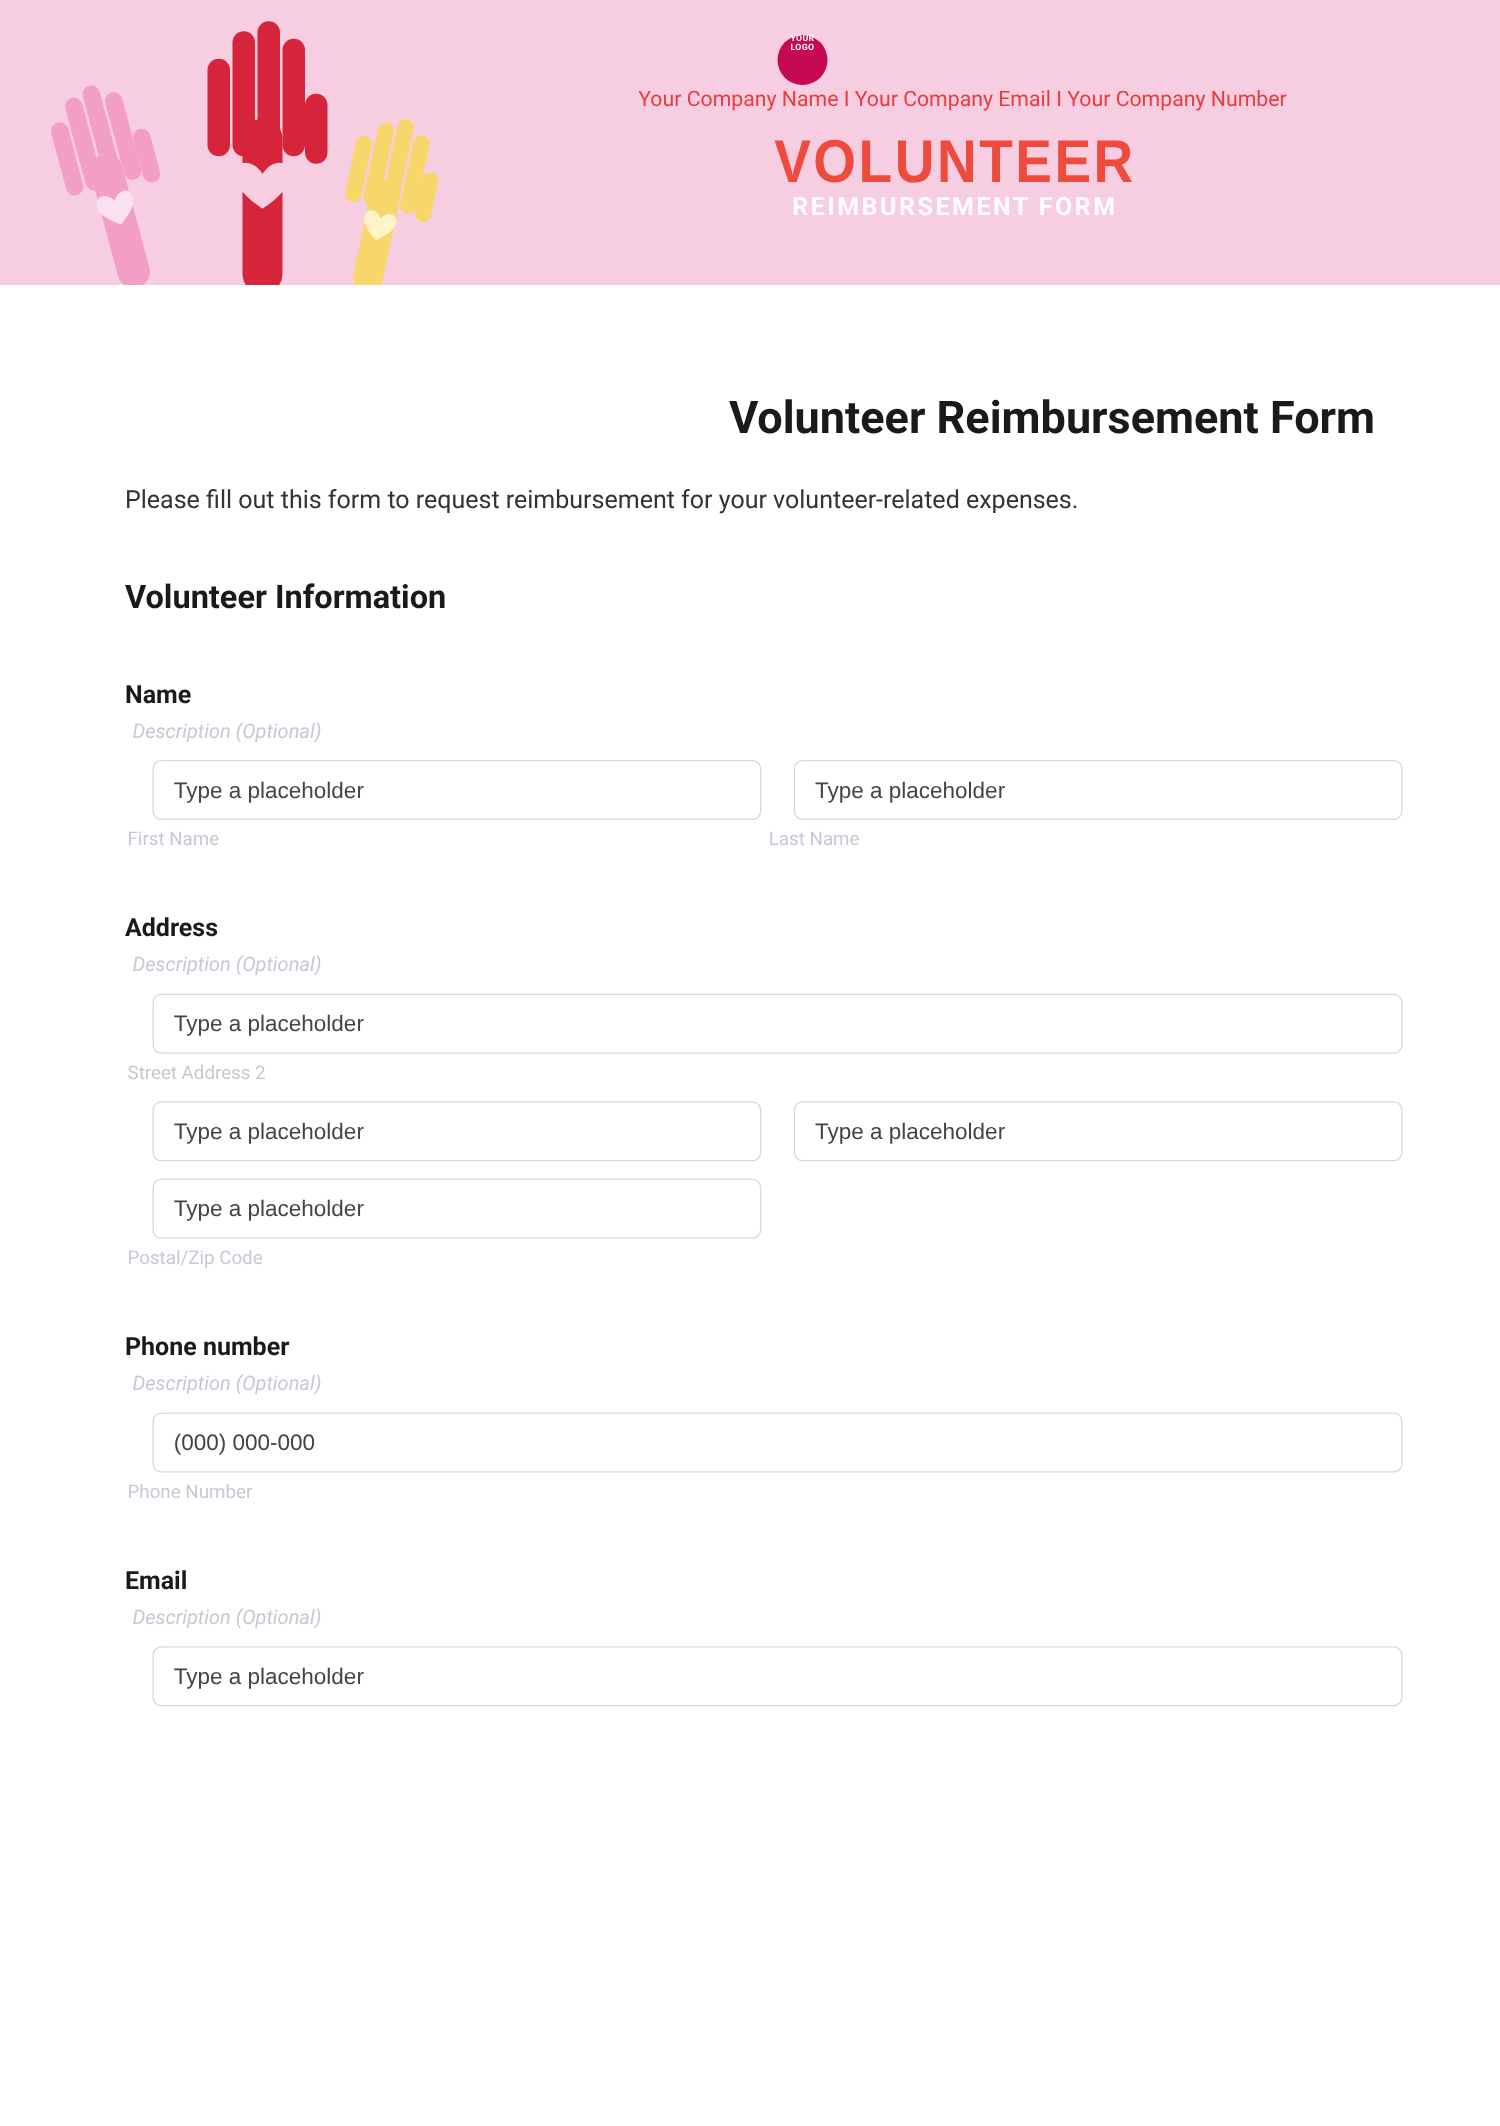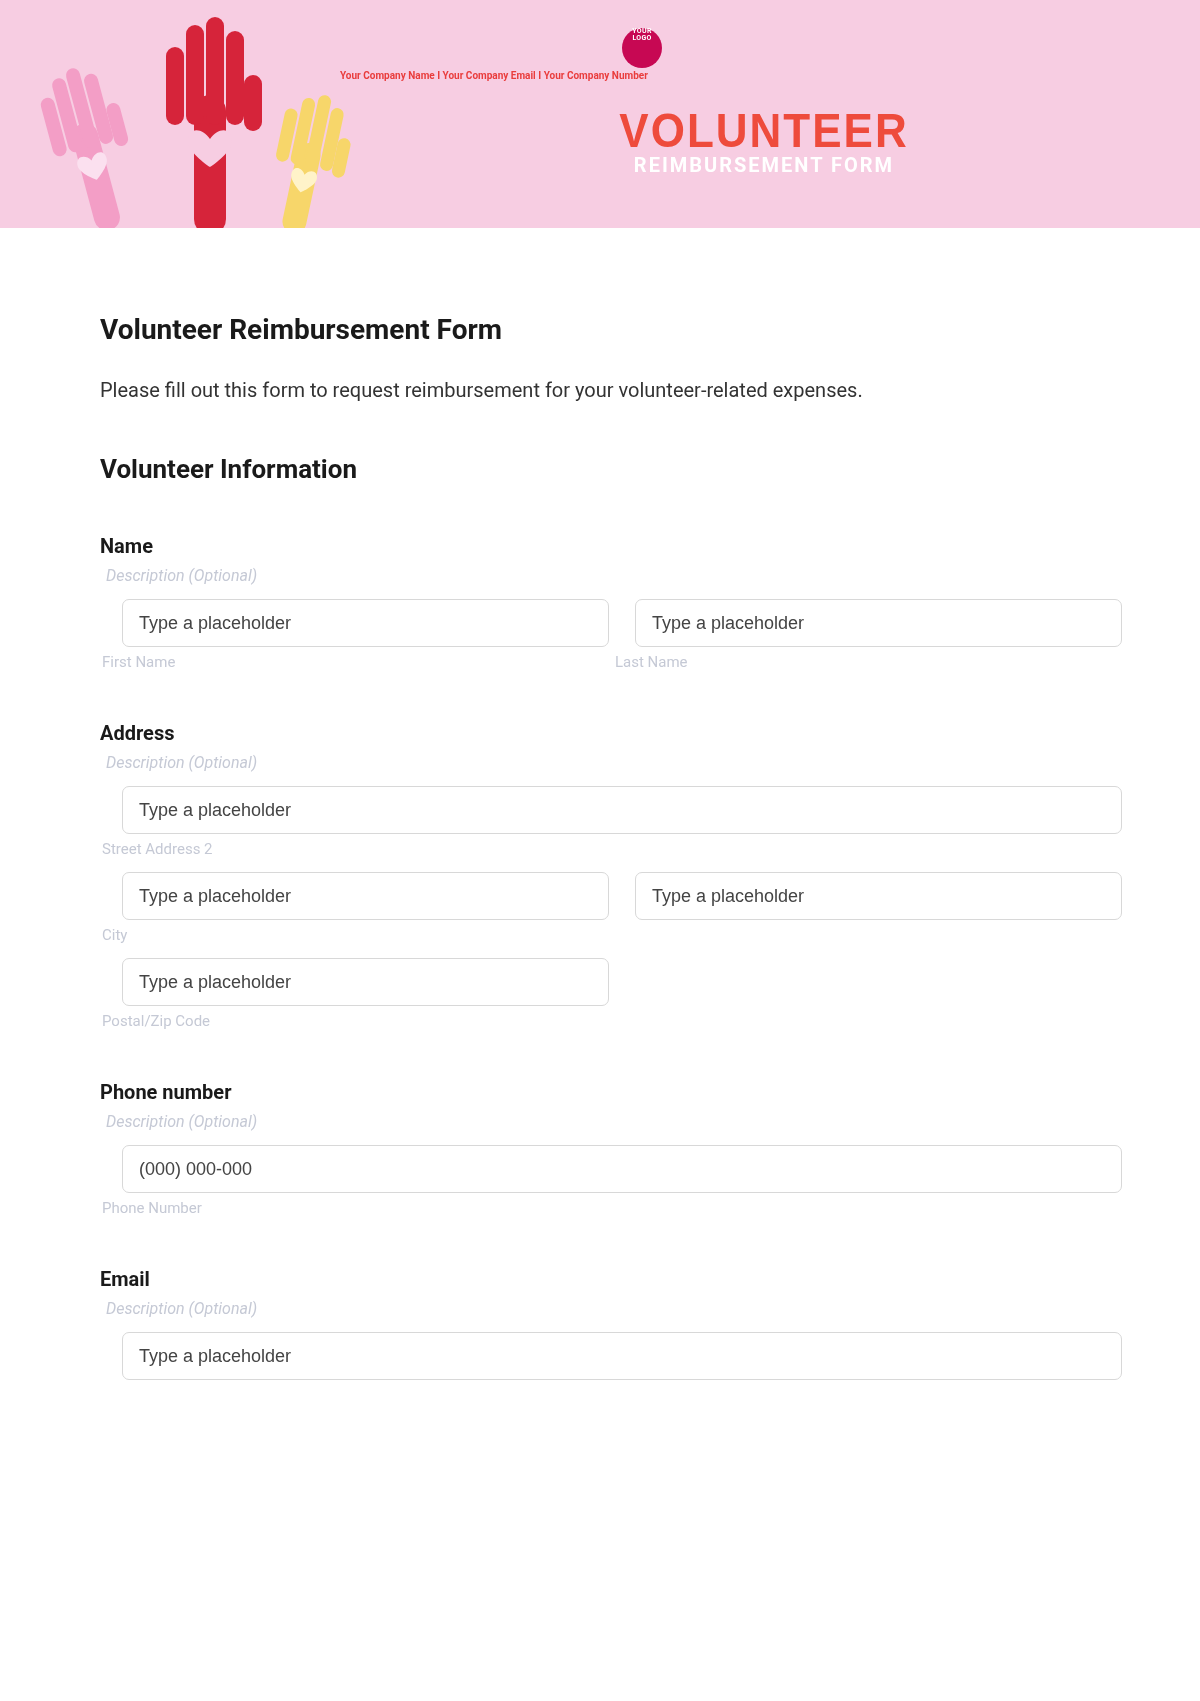--- a/index.html
+++ b/index.html
@@ -6,28 +6,28 @@
 body { font-family: -apple-system, BlinkMacSystemFont, 'Segoe UI', Roboto, sans-serif; width: 1200px; background: #fff; color: #1a1a1a; }
 
 .banner { position: relative; height: 228px; background: #f7cde2; overflow: hidden; }
 
 .hand { position: absolute; bottom: -5px; }
 .hand svg { display: block; }
 
 .logo-circle { position: absolute; top: 28px; left: 622px; width: 40px; height: 40px; background: #c70853; border-radius: 50%; display: flex; align-items: flex-start; justify-content: center; }
 .logo-text { font-size: 7px; font-weight: 700; color: #fff; line-height: 1; text-align: center; letter-spacing: 0.3px; }
 
-.company-line { position: absolute; top: 70px; left: 0; right: 0; color: #e93c3c; font-size: 10px; font-weight: 700; padding-left: 340px; }
+.company-line { position: absolute; top: 70px; left: 0; right: 0; text-align: center; color: #e93c3c; font-size: 17px; font-weight: 400; padding-left: 340px; }
 
 .title-block { position: absolute; top: 105px; left: 0; right: 12px; text-align: center; padding-left: 340px; }
 .title-main { font-size: 44px; font-weight: 800; color: #ee4b3c; letter-spacing: 2px; font-family: 'Arial Narrow', Arial, sans-serif; transform: scaleY(1.1); }
 .title-sub { font-size: 20px; font-weight: 700; color: #fff; letter-spacing: 2px; margin-top: -2px; }
 
 .form-area { padding: 85px 100px 20px 100px; }
-.form-title { font-size: 28px; font-weight: 700; text-align: left; }
+.form-title { font-size: 36px; font-weight: 700; text-align: right; }
 .form-intro { font-size: 20px; color: #333; margin-top: 32px; }
 
 .section-title { font-size: 26px; font-weight: 700; margin-top: 52px; }
 
 .field-group { margin-top: 50px; }
 .field-label { font-size: 20px; font-weight: 700; }
 .field-desc { font-size: 16px; color: #c5c9d5; font-style: italic; margin-top: 8px; padding-left: 6px; }
 
 .row { display: flex; gap: 26px; margin-top: 14px; }
 .col { flex: 1; }
@@ -124,21 +124,20 @@
     <div class="field-desc">Description (Optional)</div>
     <div class="row">
       <div class="col">
         <input class="txt" type="text" placeholder="Type a placeholder" style="">
         <div class="sub-label">Street Address 2</div>
       </div>
     </div>
     <div class="row">
       <div class="col">
         <input class="txt" type="text" placeholder="Type a placeholder" style="">
-        <div class="sub-label">City</div>
       </div>
       <div class="col">
         <input class="txt" type="text" placeholder="Type a placeholder" style="">
       </div>
     </div>
     <div class="row">
       <div class="col-half">
         <input class="txt" type="text" placeholder="Type a placeholder" style="">
         <div class="sub-label">Postal/Zip Code</div>
       </div>

